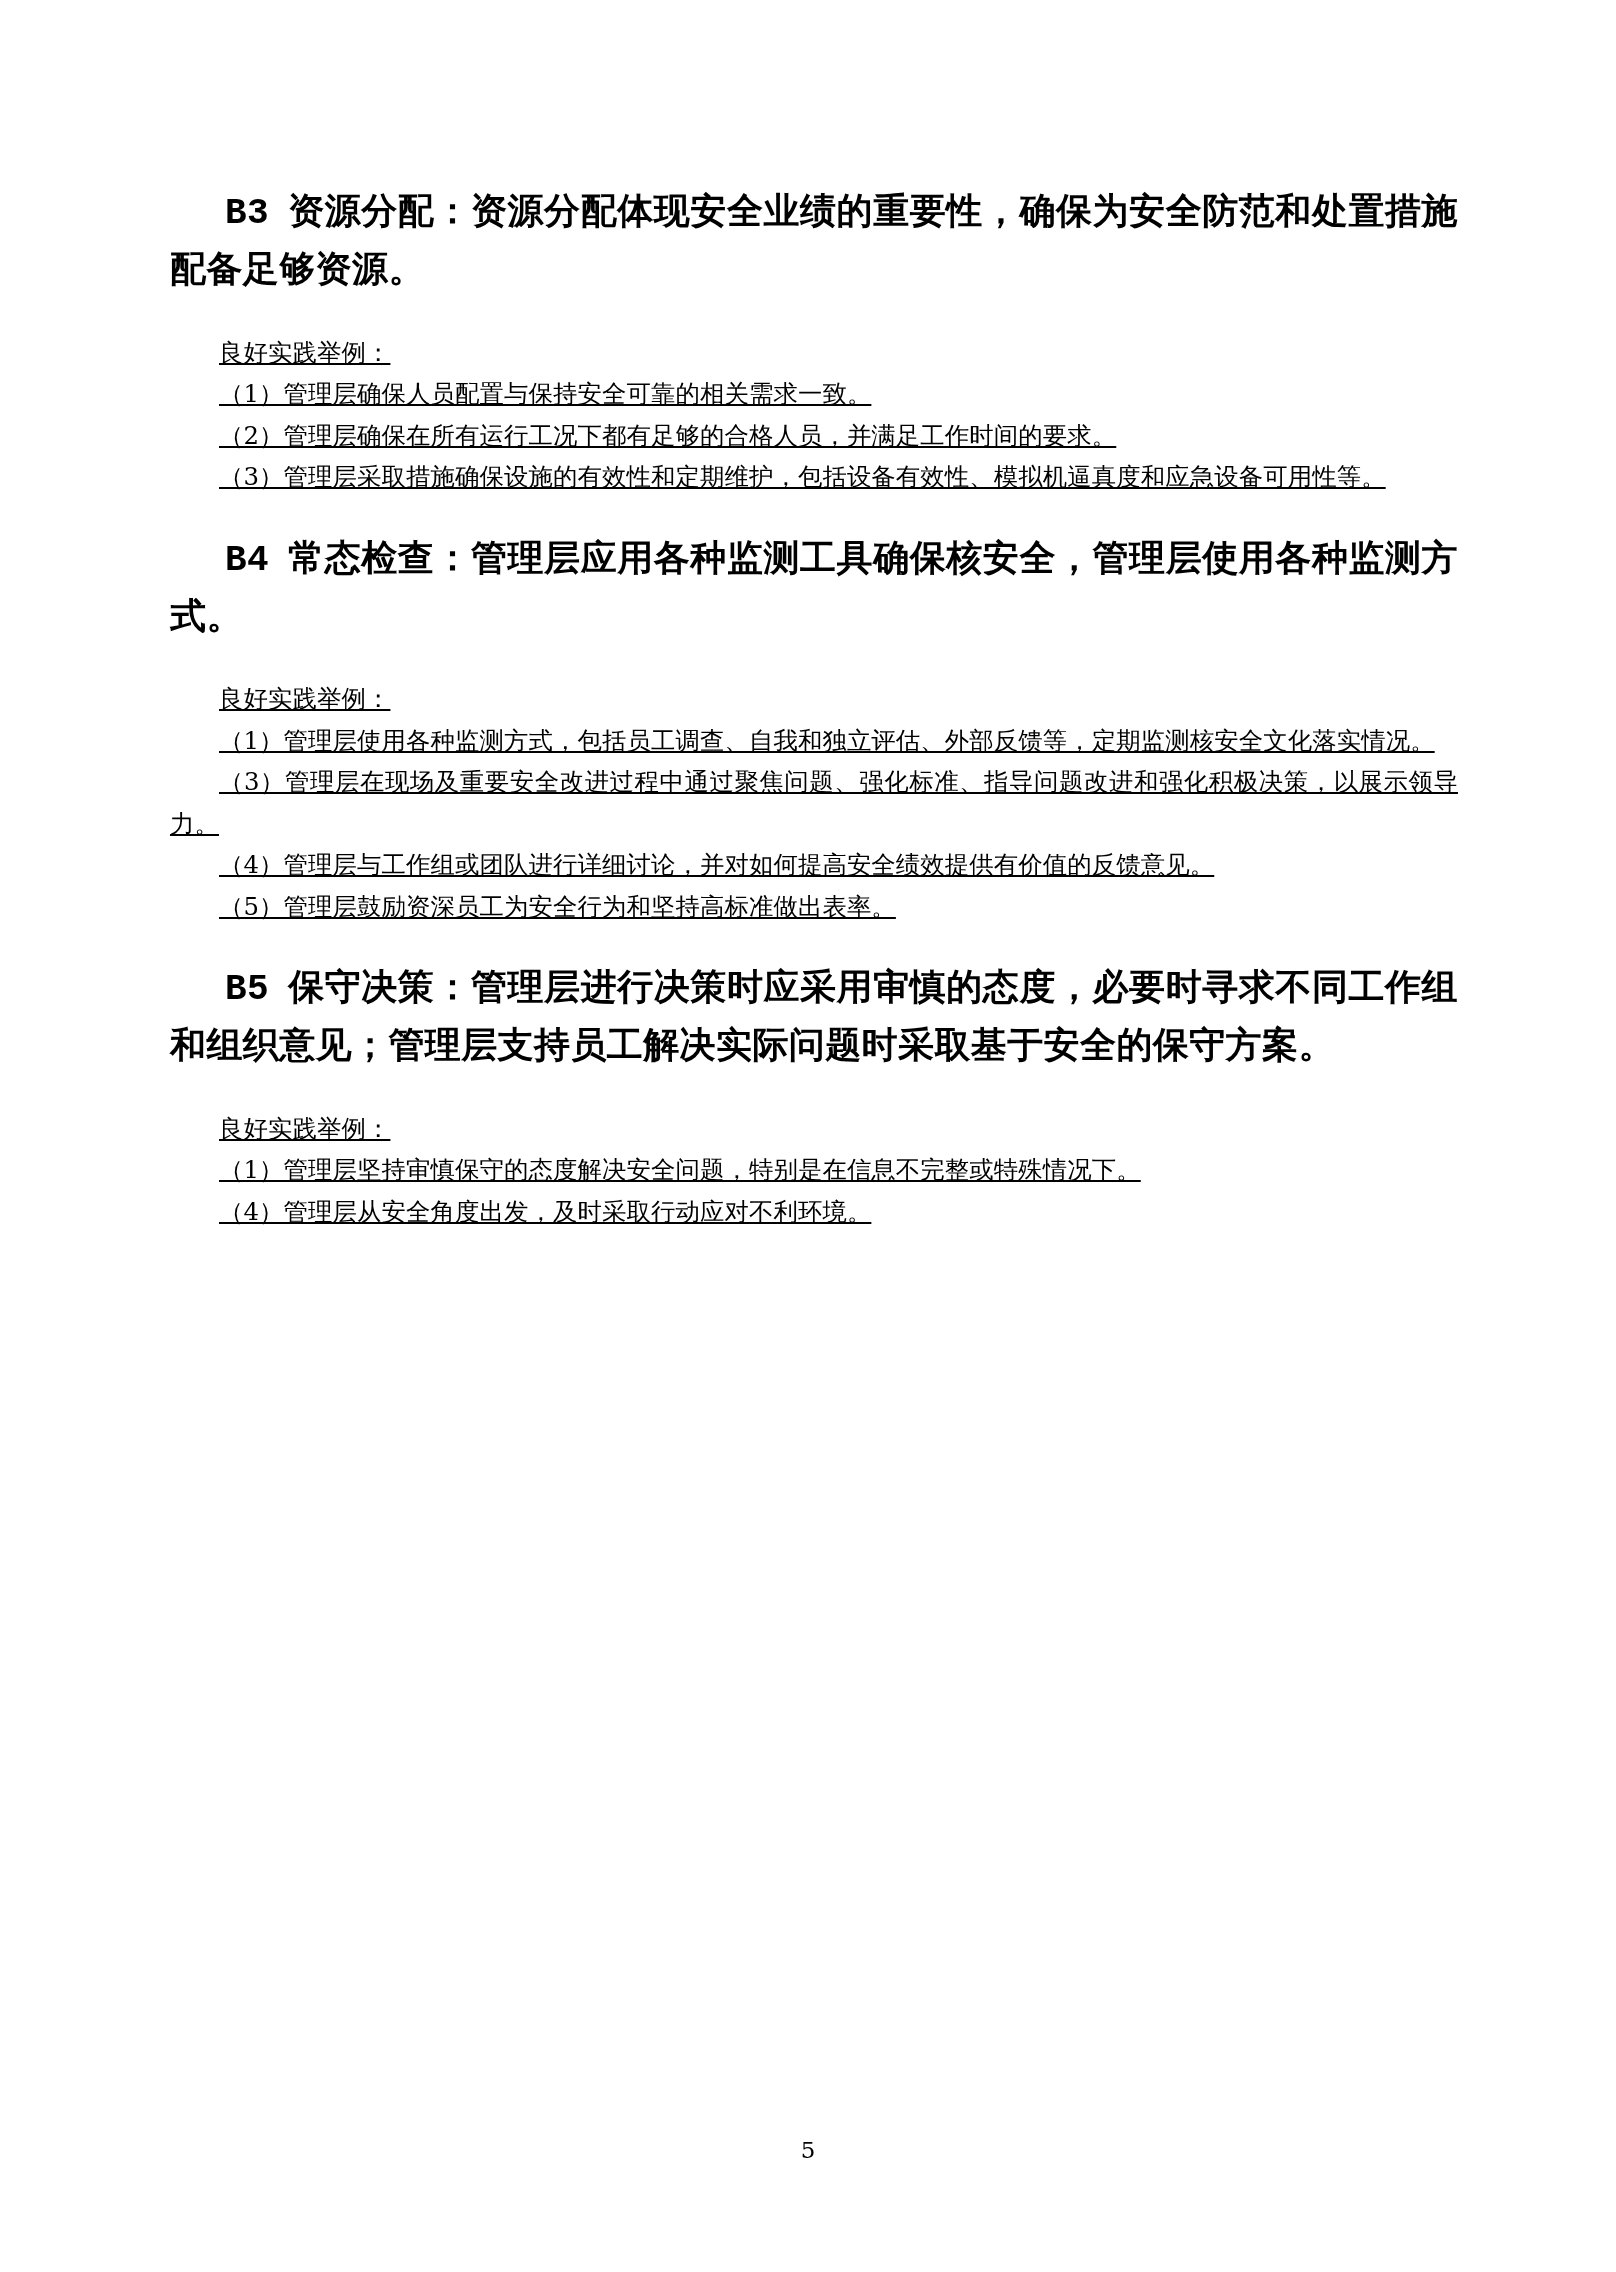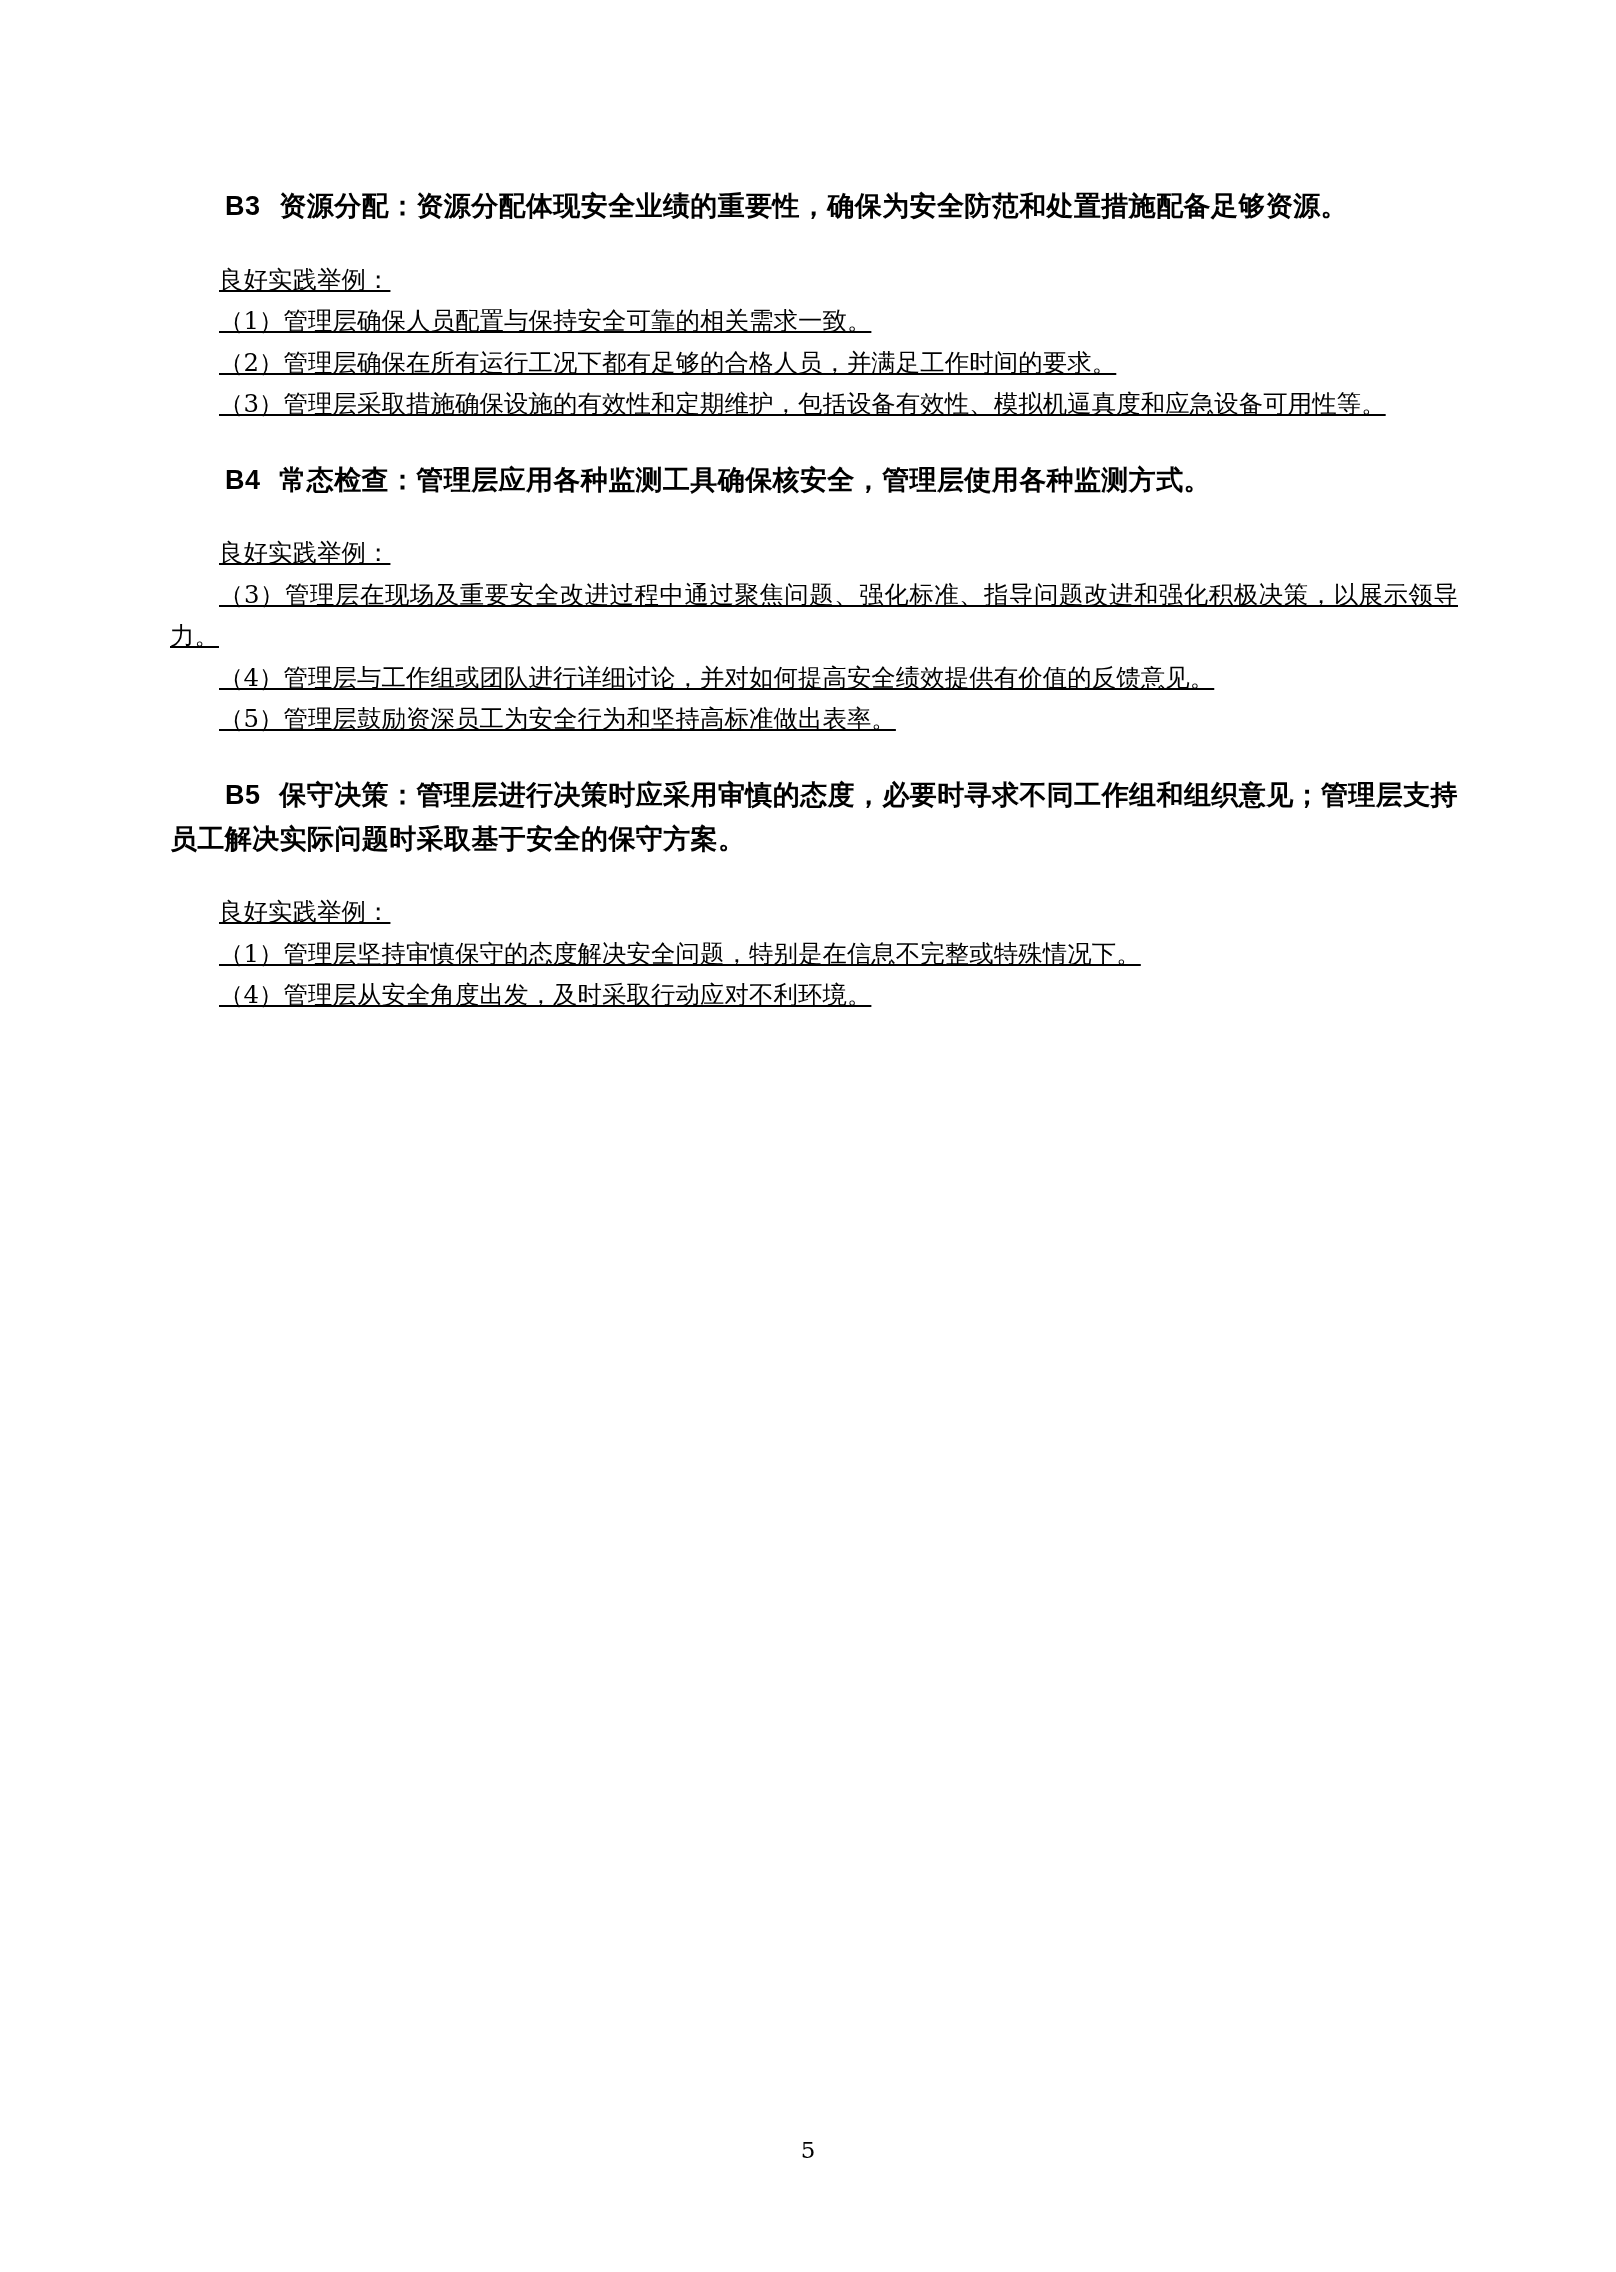--- a/index.html
+++ b/index.html
@@ -20,23 +20,23 @@
     width: 1616px;
     height: 2273px;
     box-sizing: border-box;
     padding: 185px 159px 89px 170px;
   }
   .content {
     width: 1288px;
   }
   
   .heading {
-    font-family: Liberation Sans, sans-serif;
+    font-family: Liberation Mono, monospace;
     font-weight: bold;
-    font-size: 27px;
+    font-size: 36px;
     line-height: 1.62;
     text-align: justify;
     text-justify: inter-ideograph;
     text-indent: 55px;
     margin: 0 0 0 0;
     letter-spacing: 0.4px;
   }
   .heading .code {
     margin-right: 19px;
   }
@@ -88,20 +88,21 @@
       <p class="para">（2）管理层确保在所有运行工况下都有足够的合格人员，并满足工作时间的要求。</p>
       <p class="para">（3）管理层采取措施确保设施的有效性和定期维护，包括设备有效性、模拟机逼真度和应急设备可用性等。</p>
     </div>
 
     <div class="block">
       <p class="heading">
         <span class="code">B4</span><span>常态检查：管理层应用各种监测工具确保核安全，管理层使用各种监测方式。</span>
       </p>
       <div class="spacer-after-heading"></div>
       <p class="para label">良好实践举例：</p>
+      <p class="para">（1）管理层使用各种监测方式，包括员工调查、自我和独立评估、外部反馈等，定期监测核安全文化落实情况。</p>
       <p class="para">（3）管理层在现场及重要安全改进过程中通过聚焦问题、强化标准、指导问题改进和强化积极决策，以展示领导力。</p>
       <p class="para">（4）管理层与工作组或团队进行详细讨论，并对如何提高安全绩效提供有价值的反馈意见。</p>
       <p class="para">（5）管理层鼓励资深员工为安全行为和坚持高标准做出表率。</p>
     </div>
 
     <div class="block">
       <p class="heading">
         <span class="code">B5</span><span>保守决策：管理层进行决策时应采用审慎的态度，必要时寻求不同工作组和组织意见；管理层支持员工解决实际问题时采取基于安全的保守方案。</span>
       </p>
       <div class="spacer-after-heading"></div>

